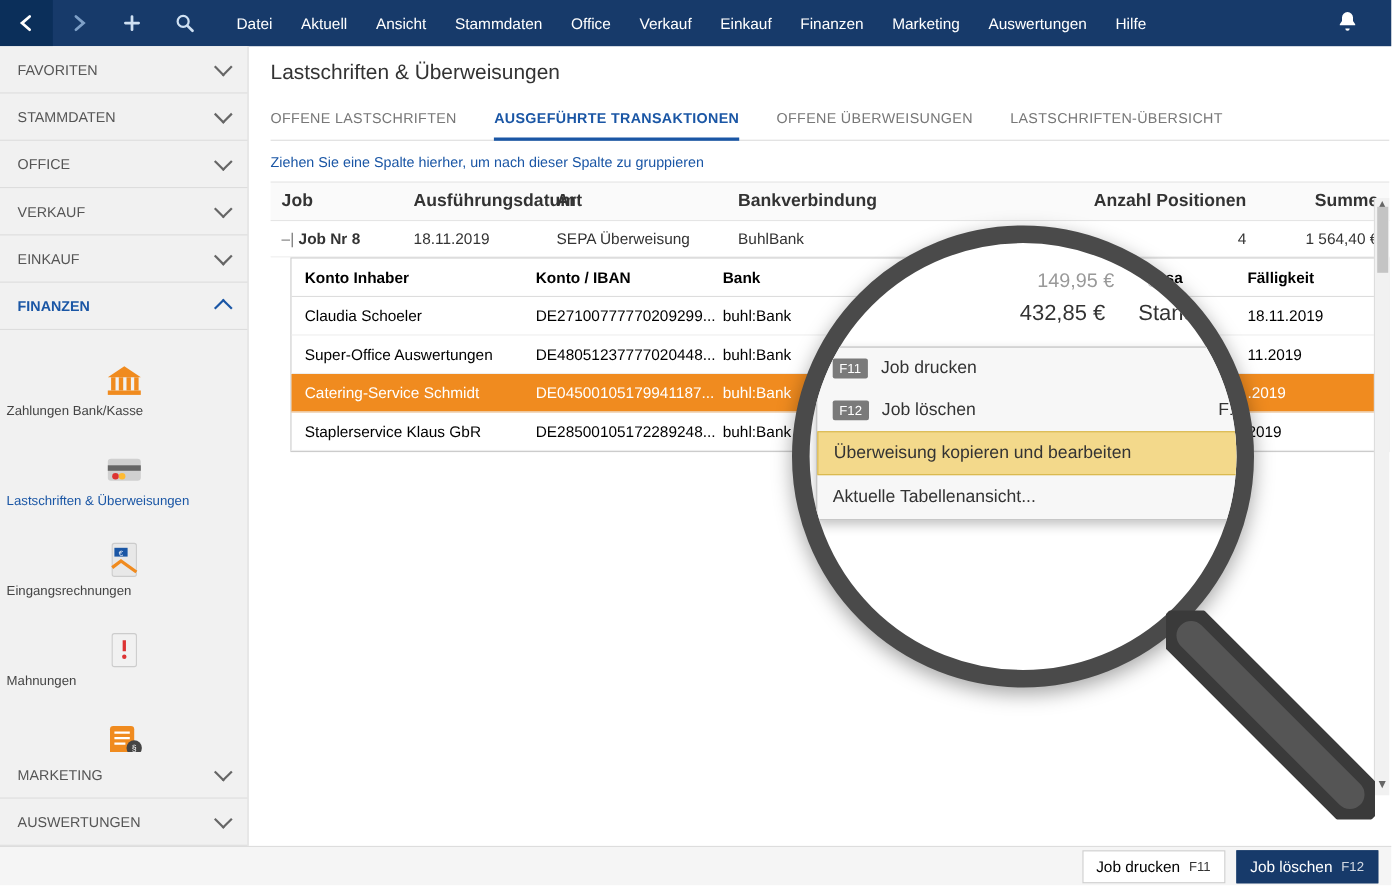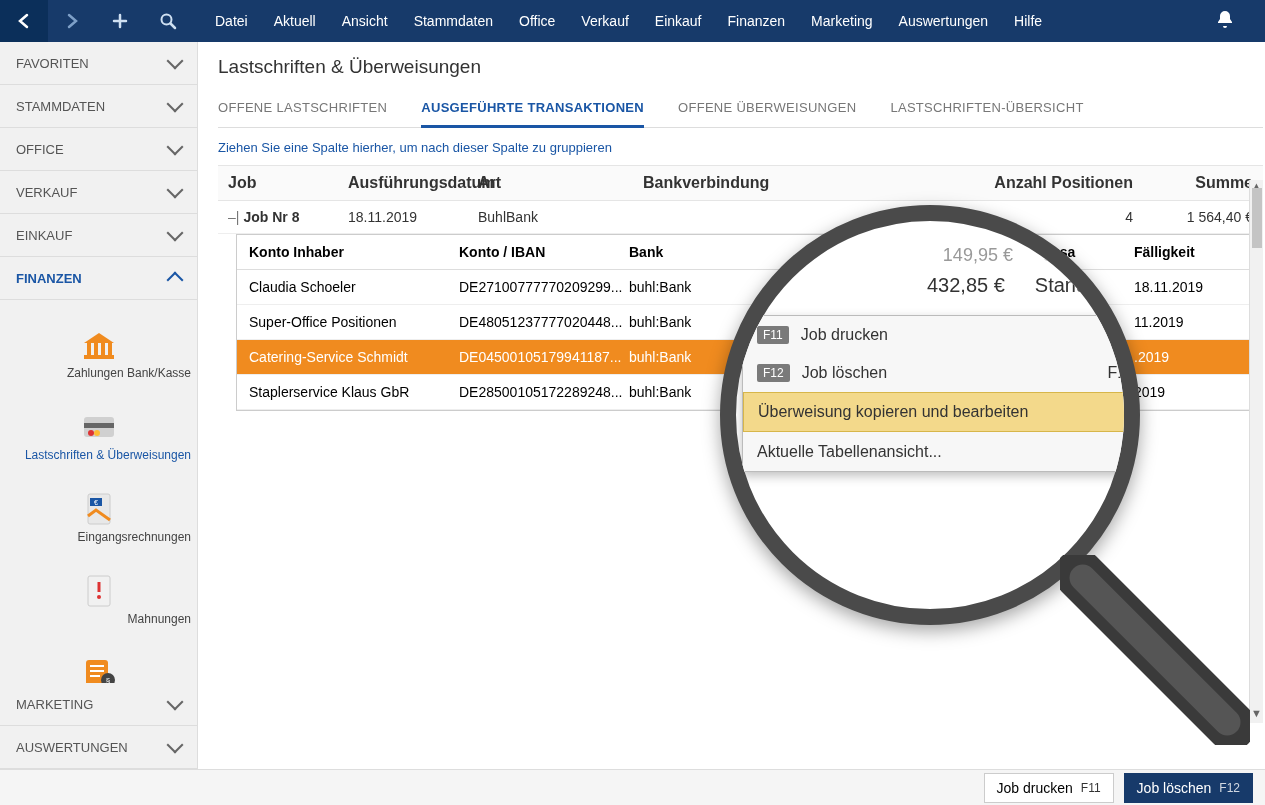--- a/index.html
+++ b/index.html
@@ -9,27 +9,27 @@
 .topbar { height: 42px; background: #173a6a; display: flex; align-items: center; color: #fff; }
 .topbar .navbtns { display: flex; align-items: center; }
 .topbar .navbtn { width: 48px; height: 42px; display: flex; align-items: center; justify-content: center; cursor: pointer; color: #cfe0f2; }
 .topbar .navbtn:first-child { background: #0b2f5a; color:#fff; }
 .topbar .menu { display: flex; margin-left: 10px; }
 .topbar .menu div { padding: 0 13px; line-height: 42px; font-size: 14px; cursor: pointer; }
 .topbar .bell { margin-left: auto; margin-right: 30px; cursor: pointer; }
 
 
 .layout { display: flex; height: calc(805px - 42px - 36px); }
-.sidebar { width: 198px; background: #f1f1f1; border-right: 1px solid #ddd; display: flex; flex-direction: column; }
+.sidebar { width: 226px; background: #f1f1f1; border-right: 1px solid #ddd; display: flex; flex-direction: column; }
 .sb-group { height: 43px; display: flex; align-items: center; padding: 0 16px; font-size: 13px; color: #555; border-bottom: 1px solid #ddd; cursor: pointer; justify-content: space-between; }
 .sb-group.active { color: #1a56a5; font-weight: 600; }
 .chev { width: 12px; height: 12px; border-right: 2px solid #666; border-bottom: 2px solid #666; transform: rotate(45deg); margin-top:-4px; }
 .chev.up { transform: rotate(-135deg); margin-top:4px; border-color:#1a56a5; }
 .sb-items { flex: 1; overflow: auto; padding-top: 14px; }
-.sb-item { text-align: right; padding: 10px 6px 16px; font-size: 12px; color: #444; cursor: pointer; }
+.sb-item { text-align: left; padding: 10px 6px 16px; font-size: 12px; color: #444; cursor: pointer; }
 .sb-item .icoslot { height: 42px; display: flex; align-items: center; justify-content: center; }
 .sb-item.selected .lbl { color:#1a56a5; }
 
 
 .main { flex: 1; padding: 14px 2px 0 20px; position: relative; display:flex; flex-direction:column; }
 .page-title { font-size: 19px; color: #333; margin-bottom: 14px; }
 .tabs { display: flex; gap: 34px; border-bottom: 1px solid #ddd; font-size: 13px; color: #777; }
 .tab { padding: 8px 0 10px; cursor: pointer; letter-spacing: .3px; }
 .tab.active { color: #1a56a5; border-bottom: 3px solid #1a56a5; margin-bottom: -1px; font-weight:600; }
 .grouphint { color: #1a56a5; font-size: 13px; padding: 12px 0 10px; }
@@ -222,20 +222,21 @@
       <div class="c-job">Job</div>
       <div class="c-date">Ausführungsdatum</div>
       <div class="c-art">Art</div>
       <div class="c-bank">Bankverbindung</div>
       <div class="c-pos">Anzahl Positionen</div>
       <div class="c-sum">Summe</div>
     </div>
     <div class="row">
       <div class="c-job"><span style="font-weight:400;color:#777;margin-right:4px;">–|</span><span>Job Nr 8</span></div>
       <div class="c-date">18.11.2019</div>
+      <div class="c-art">SEPA Überweisung</div>
       <div class="c-bank">BuhlBank</div>
       <div class="c-pos">4</div>
       <div class="c-sum">1 564,40 €</div>
     </div>
     <div class="inner">
       <div class="ihead">
         <div class="i-holder">Konto Inhaber</div>
         <div class="i-iban">Konto / IBAN</div>
         <div class="i-bname">Bank</div>
         <div class="i-gap"></div>
@@ -245,21 +246,21 @@
       <div id="innerRows">
           <div class="irow">
             <div class="i-holder">Claudia Schoeler</div>
             <div class="i-iban">DE27100777770209299...</div>
             <div class="i-bname">buhl:Bank</div>
             <div class="i-gap"></div>
             <div class="i-type"></div>
             <div class="i-due">18.11.2019</div>
           </div>
           <div class="irow">
-            <div class="i-holder">Super-Office Positionen</div>
+            <div class="i-holder">Super-Office Auswertungen</div>
             <div class="i-iban">DE48051237777020448...</div>
             <div class="i-bname">buhl:Bank</div>
             <div class="i-gap"></div>
             <div class="i-type"></div>
             <div class="i-due">11.2019</div>
           </div>
           <div class="irow sel">
             <div class="i-holder">Catering-Service Schmidt</div>
             <div class="i-iban">DE04500105179941187...</div>
             <div class="i-bname">buhl:Bank</div>

